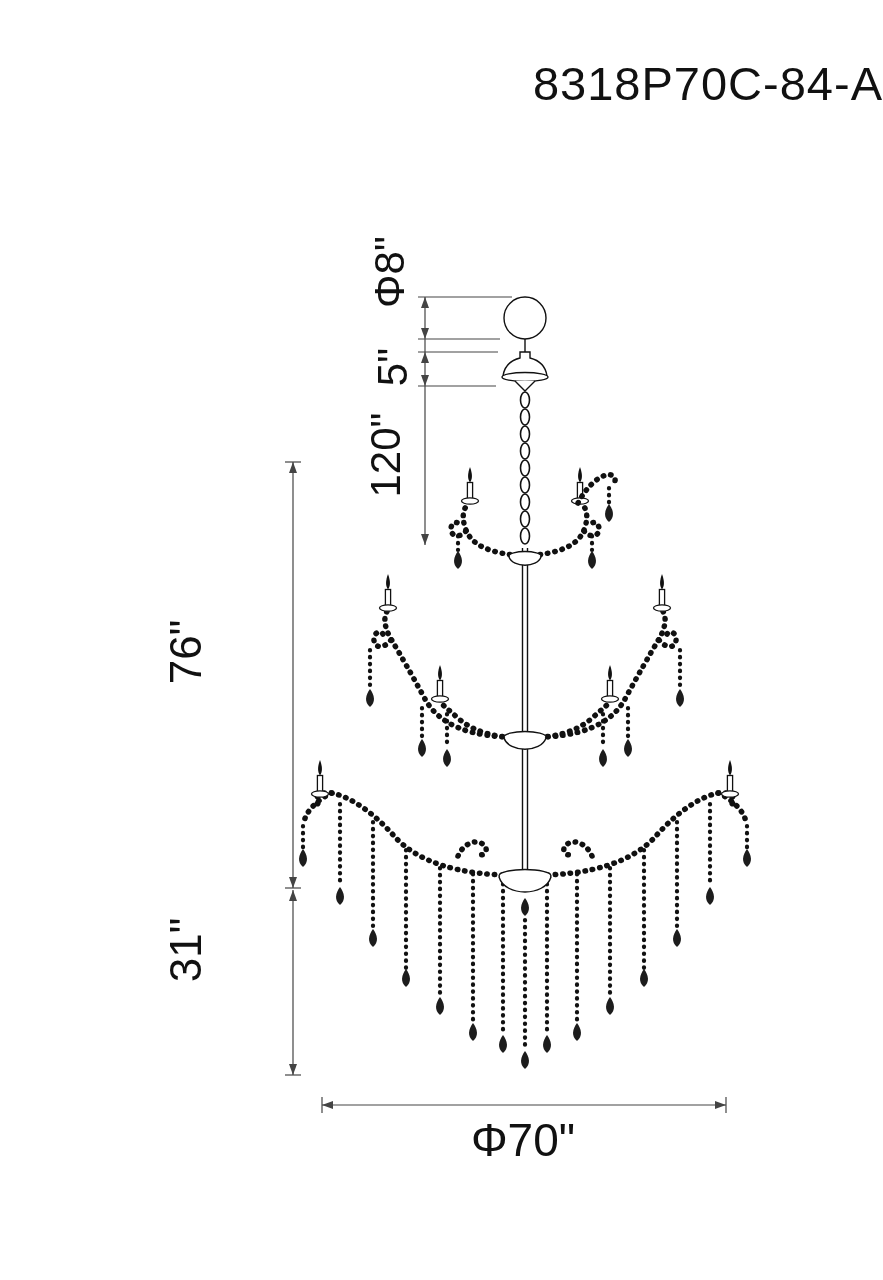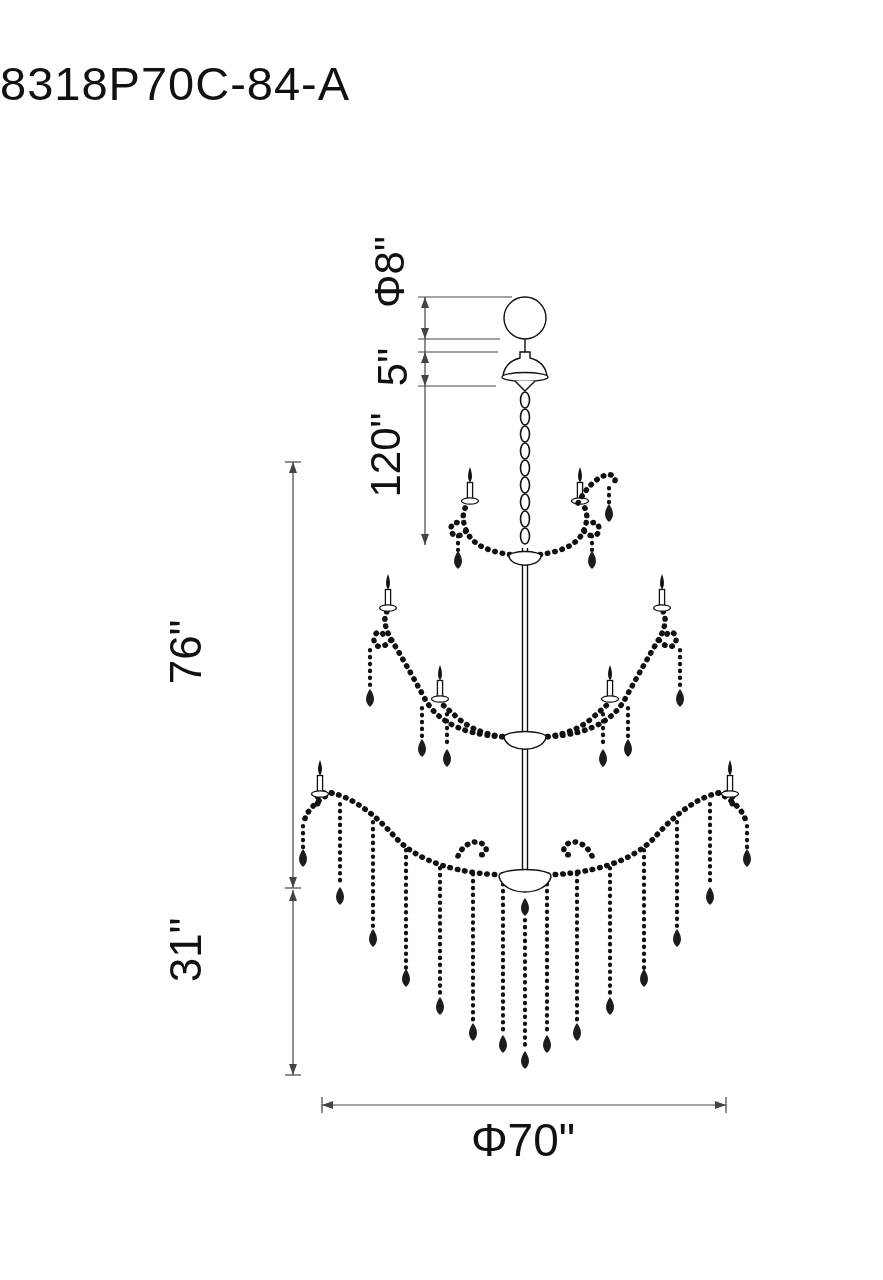--- a/index.html
+++ b/index.html
@@ -6,21 +6,21 @@
   html,body { background:#ffffff; }
   body {
     width:883px; height:1280px;
     position:relative; overflow:hidden;
     font-family:"Liberation Sans", sans-serif;
     color:#111;
   }
   .page { position:absolute; inset:0; background:#fff; }
   .title {
     position:absolute; top:56px; left:0; width:883px;
-    text-align:left; font-size:47px; font-weight:400;
+    text-align:right; font-size:47px; font-weight:400;
     letter-spacing:1px; color:#111;
   }
   .dim-label {
     position:absolute; font-size:44px; color:#111;
     text-align:center; line-height:50px; white-space:nowrap;
   }
   .rot { transform:rotate(-90deg); }
   svg.drawing { position:absolute; left:0; top:0; }
 
   

